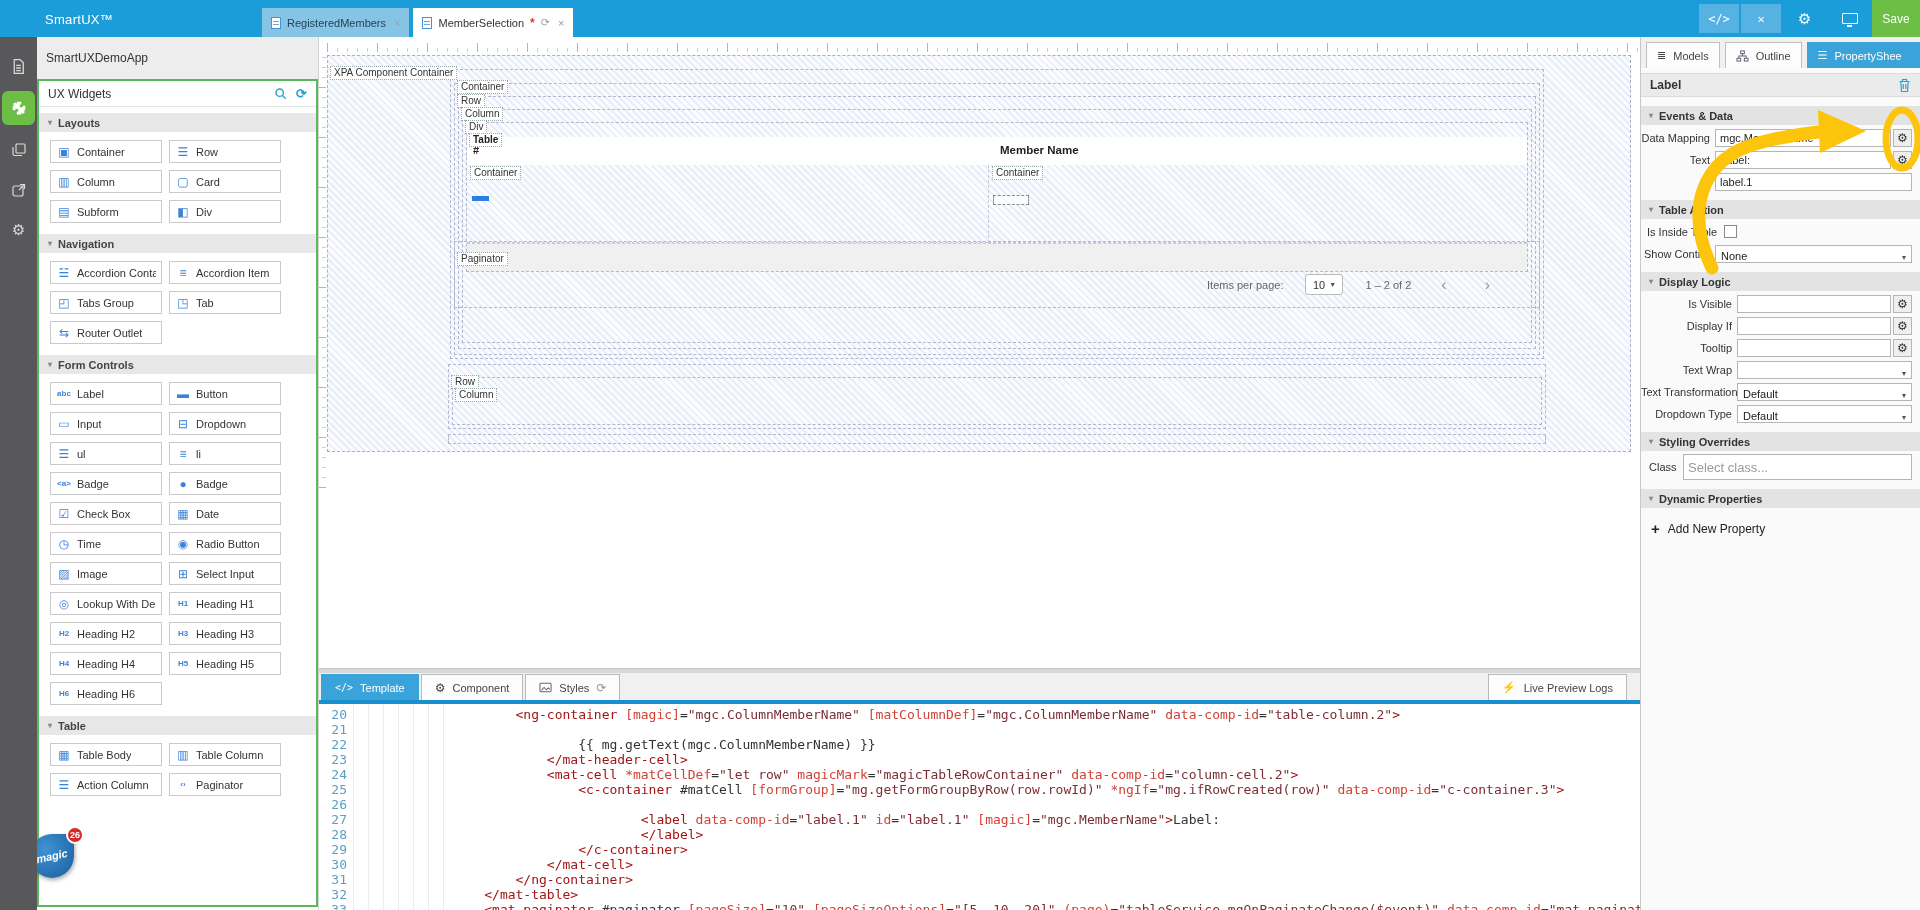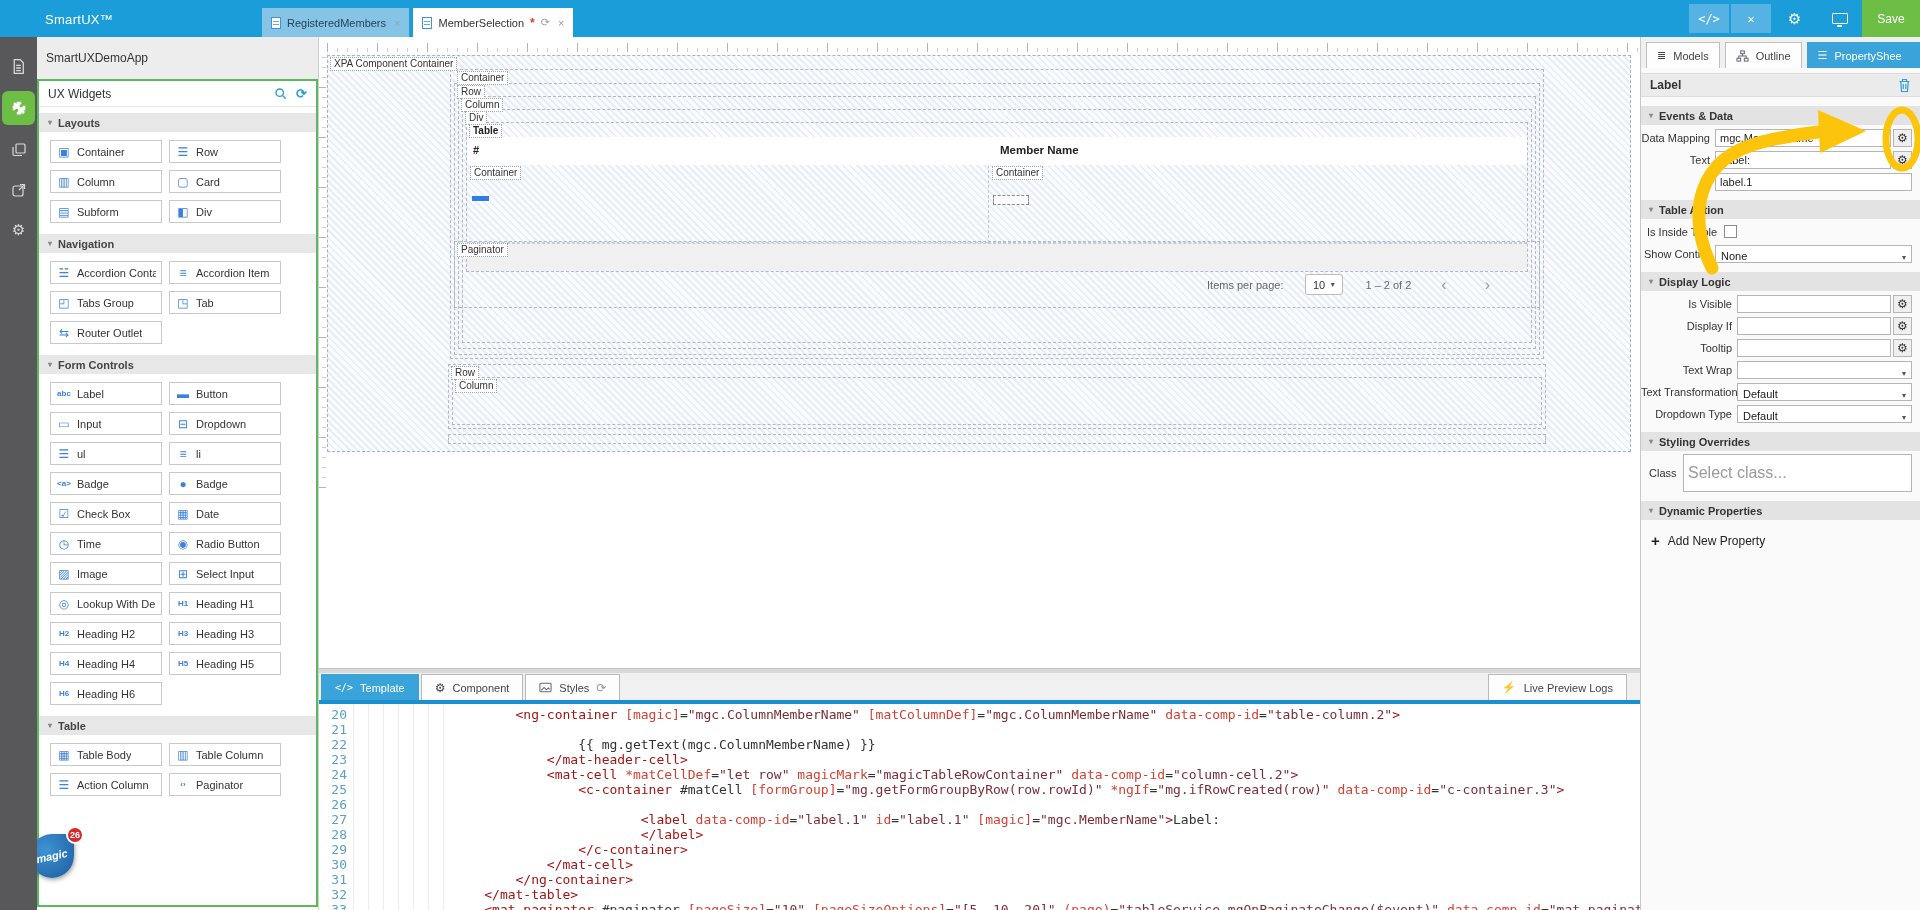--- a/index.html
+++ b/index.html
@@ -19,21 +19,21 @@
   .tab-close{color:#8fa6b4;font-size:11px;margin-left:2px}
   .doc-tab.active .tab-close{color:#9a9a9a}
   .tab-dirty{color:#e03b2e;font-weight:bold;font-size:12px}
   .tab-refresh{color:#9a9a9a;font-size:11px}
   .tb-actions{position:absolute;right:0;top:0;height:37px;display:flex;align-items:center}
   .tb-btn{width:40px;height:29px;margin:0 1px;display:flex;align-items:center;justify-content:center;
     color:#fff;background:#55b2e2;font-size:12px;font-family:"DejaVu Sans Mono",monospace}
   .tb-flat{width:45px;text-align:center;color:#fff;font-size:15px}
   .monitor{display:inline-block;width:16px;height:11px;border:1.5px solid #fff;border-radius:1px;position:relative}
   .monitor::after{content:"";position:absolute;left:4px;bottom:-4px;width:5px;height:2px;background:#fff;box-shadow:-2px 2px 0 2px transparent}
-  .save-btn{width:58px;height:37px;background:#6cbe45;color:#fff;font-size:12px;display:flex;align-items:center;justify-content:center}
+  .save-btn{width:48px;height:37px;background:#6cbe45;color:#fff;font-size:12px;display:flex;align-items:center;justify-content:center}
 
   
   .rail{position:absolute;left:0;top:37px;bottom:0;width:37px;background:#58585a;z-index:20;padding-top:14px}
   .rail-item{width:37px;height:30px;display:flex;align-items:center;justify-content:center;color:#d9d9d9;margin-bottom:10px}
   .rail-item.active{background:#6cbe45;border-radius:6px;color:#fff;width:33px;height:34px;margin-left:2px}
   .rail-item svg{display:block}
 
   
   .sidebar{position:absolute;left:37px;top:37px;width:281px;bottom:0;background:#fff;z-index:10}
   .app-row{height:42px;background:#ededed;display:flex;align-items:center;padding-left:9px;font-size:12px;color:#333}
@@ -62,21 +62,21 @@
   .ruler-h{position:absolute;left:8px;top:4px;right:2px;height:11px;
     background:
       repeating-linear-gradient(90deg,#b5b5b5 0 1px,transparent 1px 50px) bottom left/100% 9px no-repeat,
       repeating-linear-gradient(90deg,#cfcfcf 0 1px,transparent 1px 10px) bottom left/100% 4px no-repeat}
   .ruler-v{position:absolute;left:0;top:15px;width:7px;bottom:180px;
     background:
       repeating-linear-gradient(0deg,#b5b5b5 0 1px,transparent 1px 50px) top right/9px 100% no-repeat,
       repeating-linear-gradient(0deg,#cfcfcf 0 1px,transparent 1px 10px) top right/4px 100% no-repeat}
   .xpa{position:absolute;left:8px;top:18px;width:1304px;height:397px;border:1px dashed #a8b0c8;
     background:repeating-linear-gradient(45deg,#e9edf8 0 2px,#fbfcff 2px 5px)}
-  .tag{position:absolute;top:1px;left:2px;background:#fff;border:1px dotted #9aa;font-size:10px;color:#333;
+  .tag{position:absolute;top:10px;left:2px;background:#fff;border:1px dotted #9aa;font-size:10px;color:#333;
     padding:0 3px;line-height:12px;white-space:nowrap;z-index:3}
   .tag.b{font-weight:bold;color:#222}
   .dbox{position:absolute;border:1px dashed #b0b7cf}
   .thead{position:absolute;left:0;right:0;top:14px;height:28px;background:#fff;z-index:1}
   .thead .h1{position:absolute;left:6px;top:7px;font-weight:bold;font-size:11px;color:#222}
   .thead .h2{position:absolute;left:533px;top:7px;font-weight:bold;font-size:11.5px;color:#222}
   .trow{position:absolute;left:0;right:0;top:42px;height:78px;z-index:1}
   .tcell1{position:absolute;left:0;top:0;width:521px;height:78px;border-bottom:1px dashed #c2c8da}
   .tcell2{position:absolute;left:521px;right:0;top:0;height:78px;border-left:1px dashed #c2c8da;border-bottom:1px dashed #c2c8da}
   .selbar{position:absolute;left:5px;top:31px;width:17px;height:5px;background:#2e7ee6}
@@ -128,21 +128,21 @@
   .prow.cbrow label{text-align:left;padding-left:6px;width:auto!important}
   .pinput{flex:1;height:18px;border:1px solid #b5b5b5;background:#fff;font-size:11px;padding:0 4px;color:#222;min-width:0;font-family:"Liberation Sans",sans-serif}
   .pinput::placeholder{color:#9a9a9a}
   .pgear{width:19px;height:18px;border:1px solid #b5b5b5;background:#efefef;margin-left:2px;flex:none;
     display:flex;align-items:center;justify-content:center;font-size:12px;color:#333;line-height:1}
   .pselect{flex:1;height:18px;border:1px solid #b5b5b5;background:#fff;font-size:11px;display:flex;align-items:flex-end;
     justify-content:space-between;padding:0 5px;color:#222}
   .pselect .scaret{font-size:8px;color:#555}
   .pcheck{width:13px;height:13px;border:1px solid #8a8a8a;background:#fff;flex:none;margin-left:2px}
   .prow.wide label{width:42px;text-align:left;padding-left:8px}
-  .prow.wide .pinput{height:38px;font-size:16px}
+  .prow.wide .pinput{height:26px;font-size:13px}
   .add-prop{display:flex;align-items:center;gap:8px;padding:12px 0 0 10px;font-size:12px;color:#222}
   .add-prop .plus{font-size:15px;font-weight:bold}
 
   
   .annotation{position:absolute;left:0;top:0;width:1920px;height:910px;z-index:60;pointer-events:none}
 </style>
 </head>
 <body>
 
 <div class="topbar">

